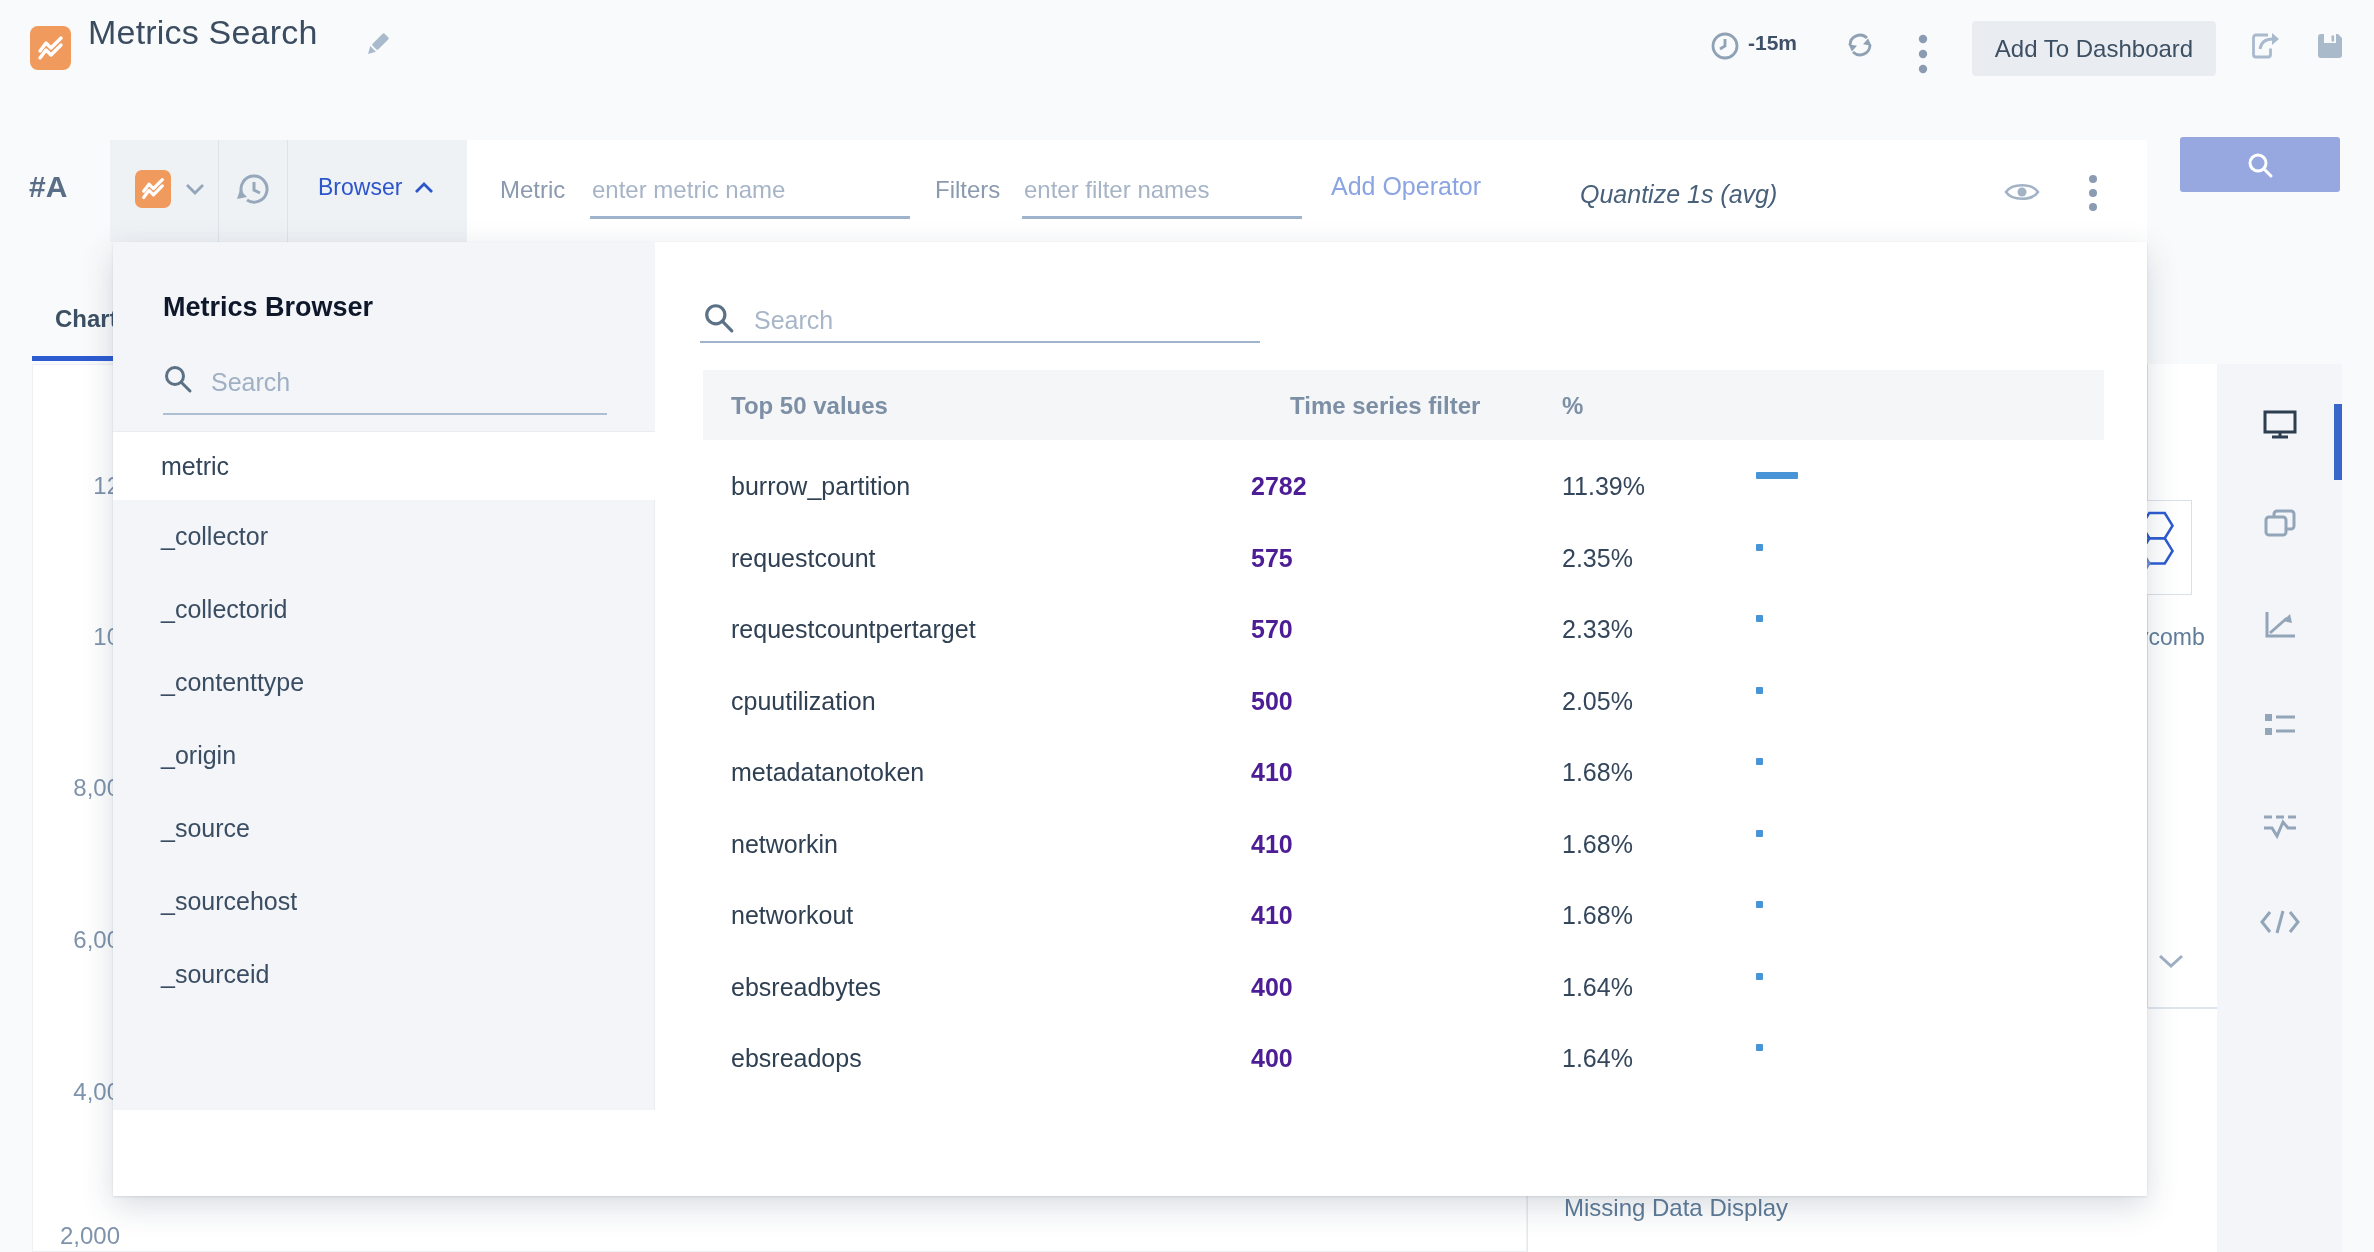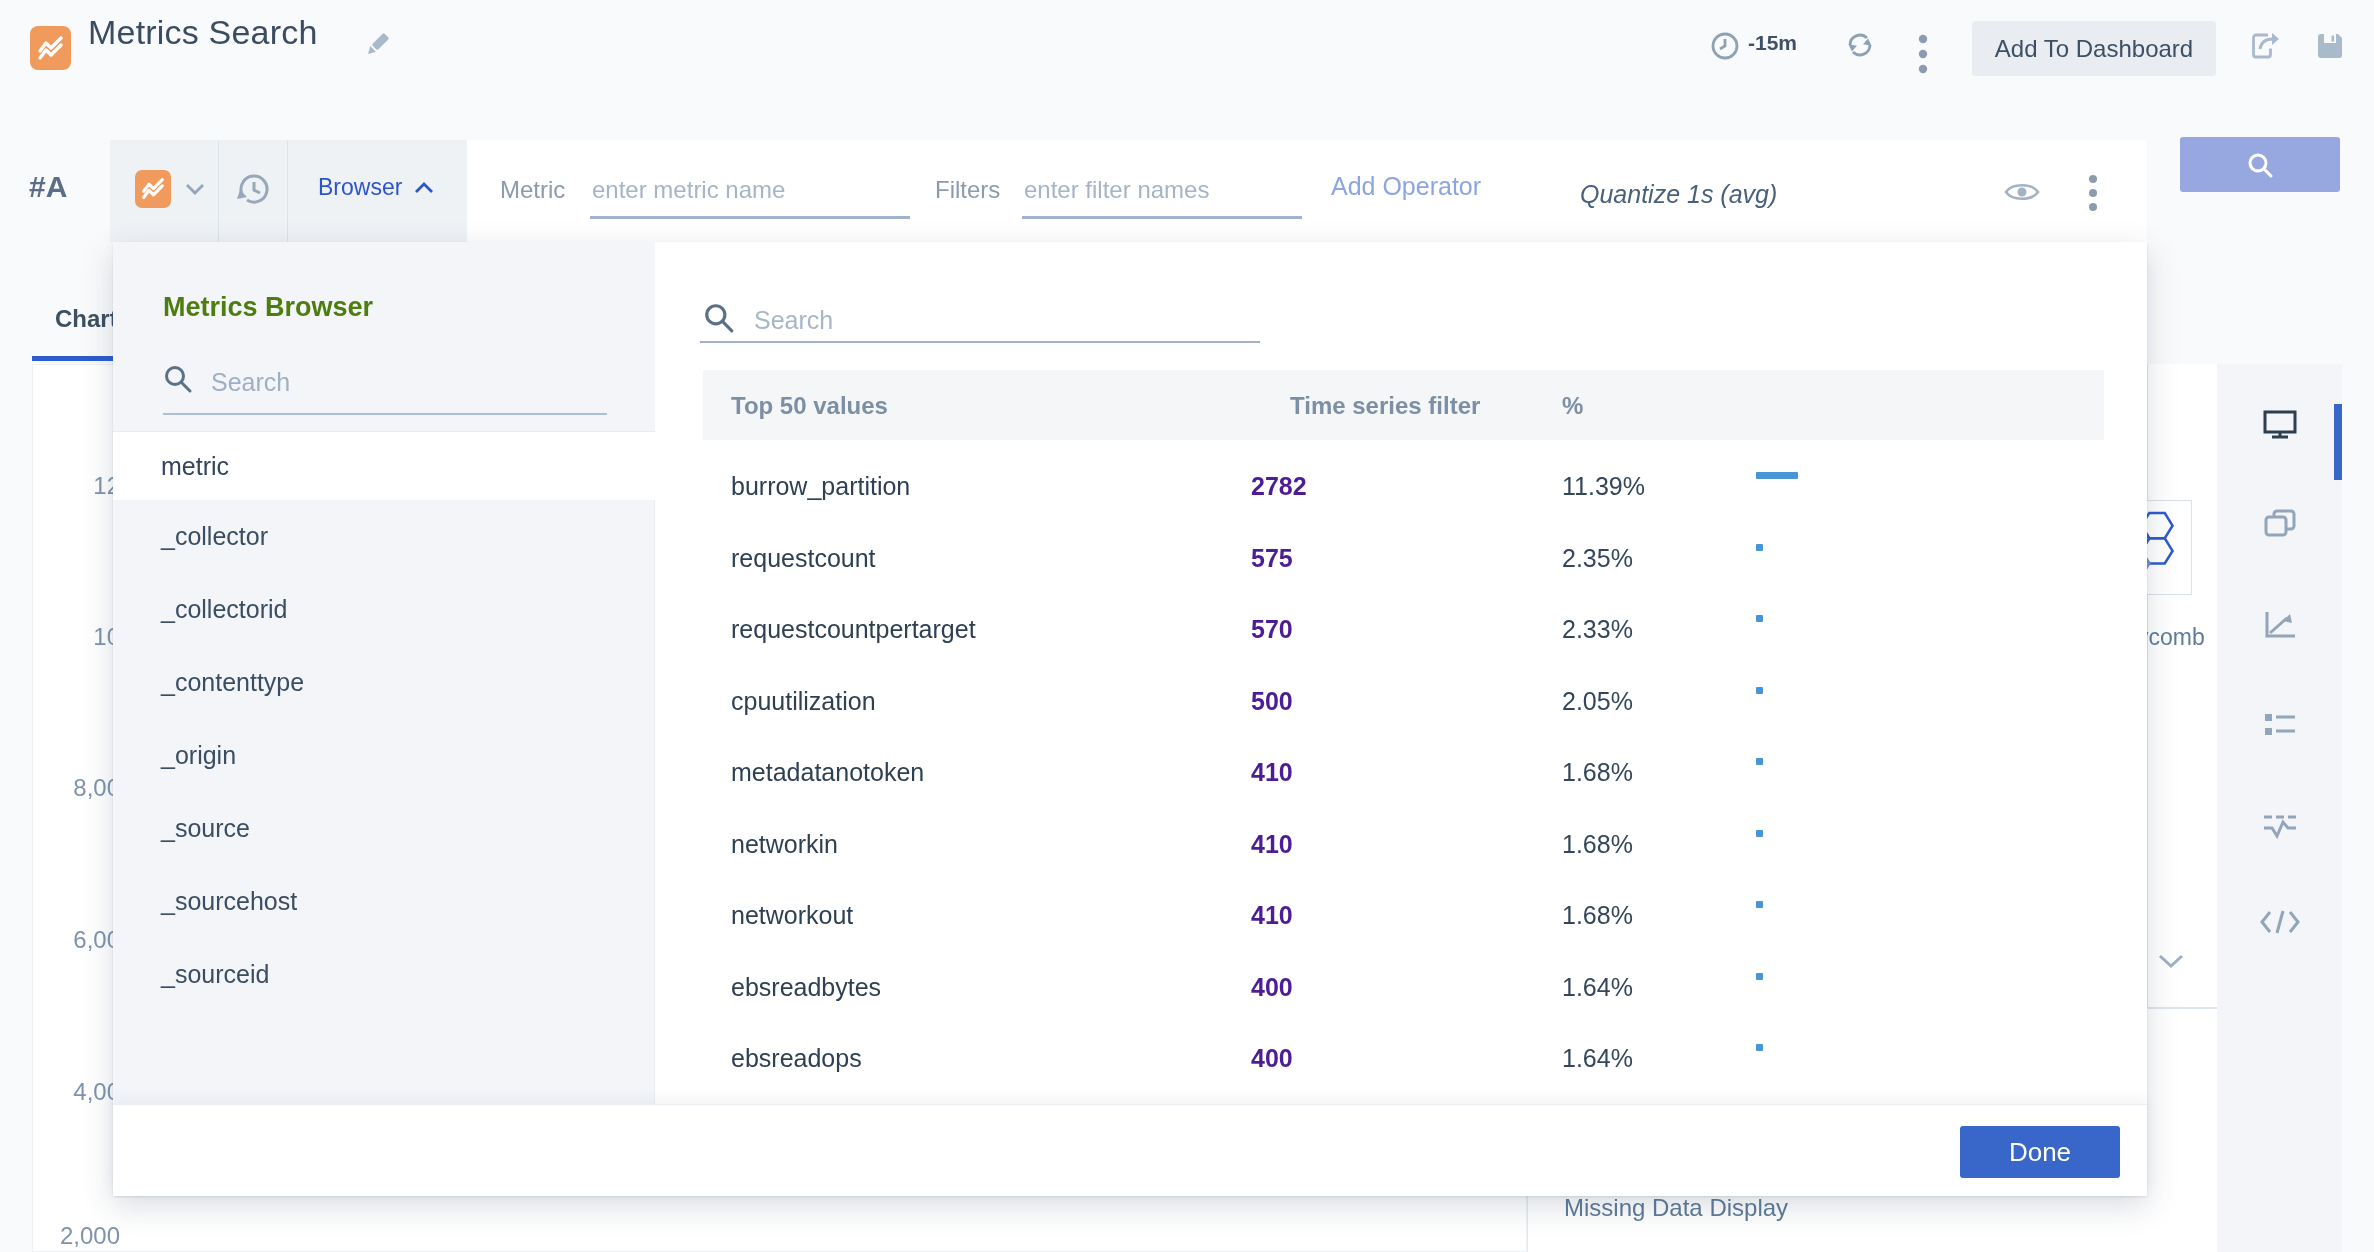--- a/index.html
+++ b/index.html
@@ -47,21 +47,21 @@
 
   
   .display-sidebar { position:absolute; left:2217px; top:364px; width:125px; height:888px; background:#f3f5f8; }
   .sb-icon { position:absolute; left:0; width:125px; height:44px; display:flex; align-items:center; justify-content:center; cursor:pointer; }
   .sb-indicator { position:absolute; left:117px; top:2px; width:8px; height:76px; background:#3866c9; }
 
   
   .modal { position:absolute; left:113px; top:242px; width:2034px; height:954px; background:#ffffff; box-shadow:0 10px 30px rgba(40,60,90,.18), 0 1px 2px rgba(40,60,90,.12); }
   .left-pane { position:absolute; left:0; top:0; width:542px; height:868px; background:#f3f5f8; border-right:1px solid #e9edf2; }
   .lp-header { position:absolute; left:0; top:0; width:542px; height:190px; background:#f3f5f8; border-bottom:1px solid #e9edf2; }
-  .lp-title { position:absolute; left:50px; top:50px; font-size:27px; font-weight:700; color:#4d7c0f; }
+  .lp-title { position:absolute; left:50px; top:50px; font-size:27px; font-weight:700; color:#0f172a; }
   .lp-search-icon { position:absolute; left:50px; top:122px; }
   .lp-search-ph { position:absolute; left:98px; top:126px; font-size:25px; color:#9fb0c4; }
   .lp-underline { position:absolute; left:50px; top:171px; width:444px; height:2px; background:#aebfd3; }
   .browser-list { position:absolute; left:0; top:190px; width:542px; }
   .browser-item { width:542px; height:73px; display:flex; align-items:center; padding-left:48px; font-size:25px; color:#3a4d62; cursor:pointer; }
   .browser-item.selected { background:#ffffff; height:68px; color:#33455a; }
   .right-pane { position:absolute; left:542px; top:0; width:1492px; height:868px; background:#ffffff; }
   .rp-search-icon { position:absolute; left:590px; top:60px; }
   .rp-search-ph { position:absolute; left:641px; top:64px; font-size:25px; color:#a8b6c8; }
   .rp-underline { position:absolute; left:587px; top:99px; width:560px; height:2px; background:#9fb3cc; }
@@ -379,16 +379,13 @@
         </div>
         <div class="vt-row">
           <span class="cell-name">ebsreadops</span>
           <span class="cell-count">400</span>
           <span class="cell-pct">1.64%</span>
           <span class="cell-spark" style="width: 7px;"></span>
         </div>
       </div>
   </div>
 
-  <div class="modal-footer">
-    <div class="done-btn">Done</div>
-  </div>
 </div>
 
 </body></html>

